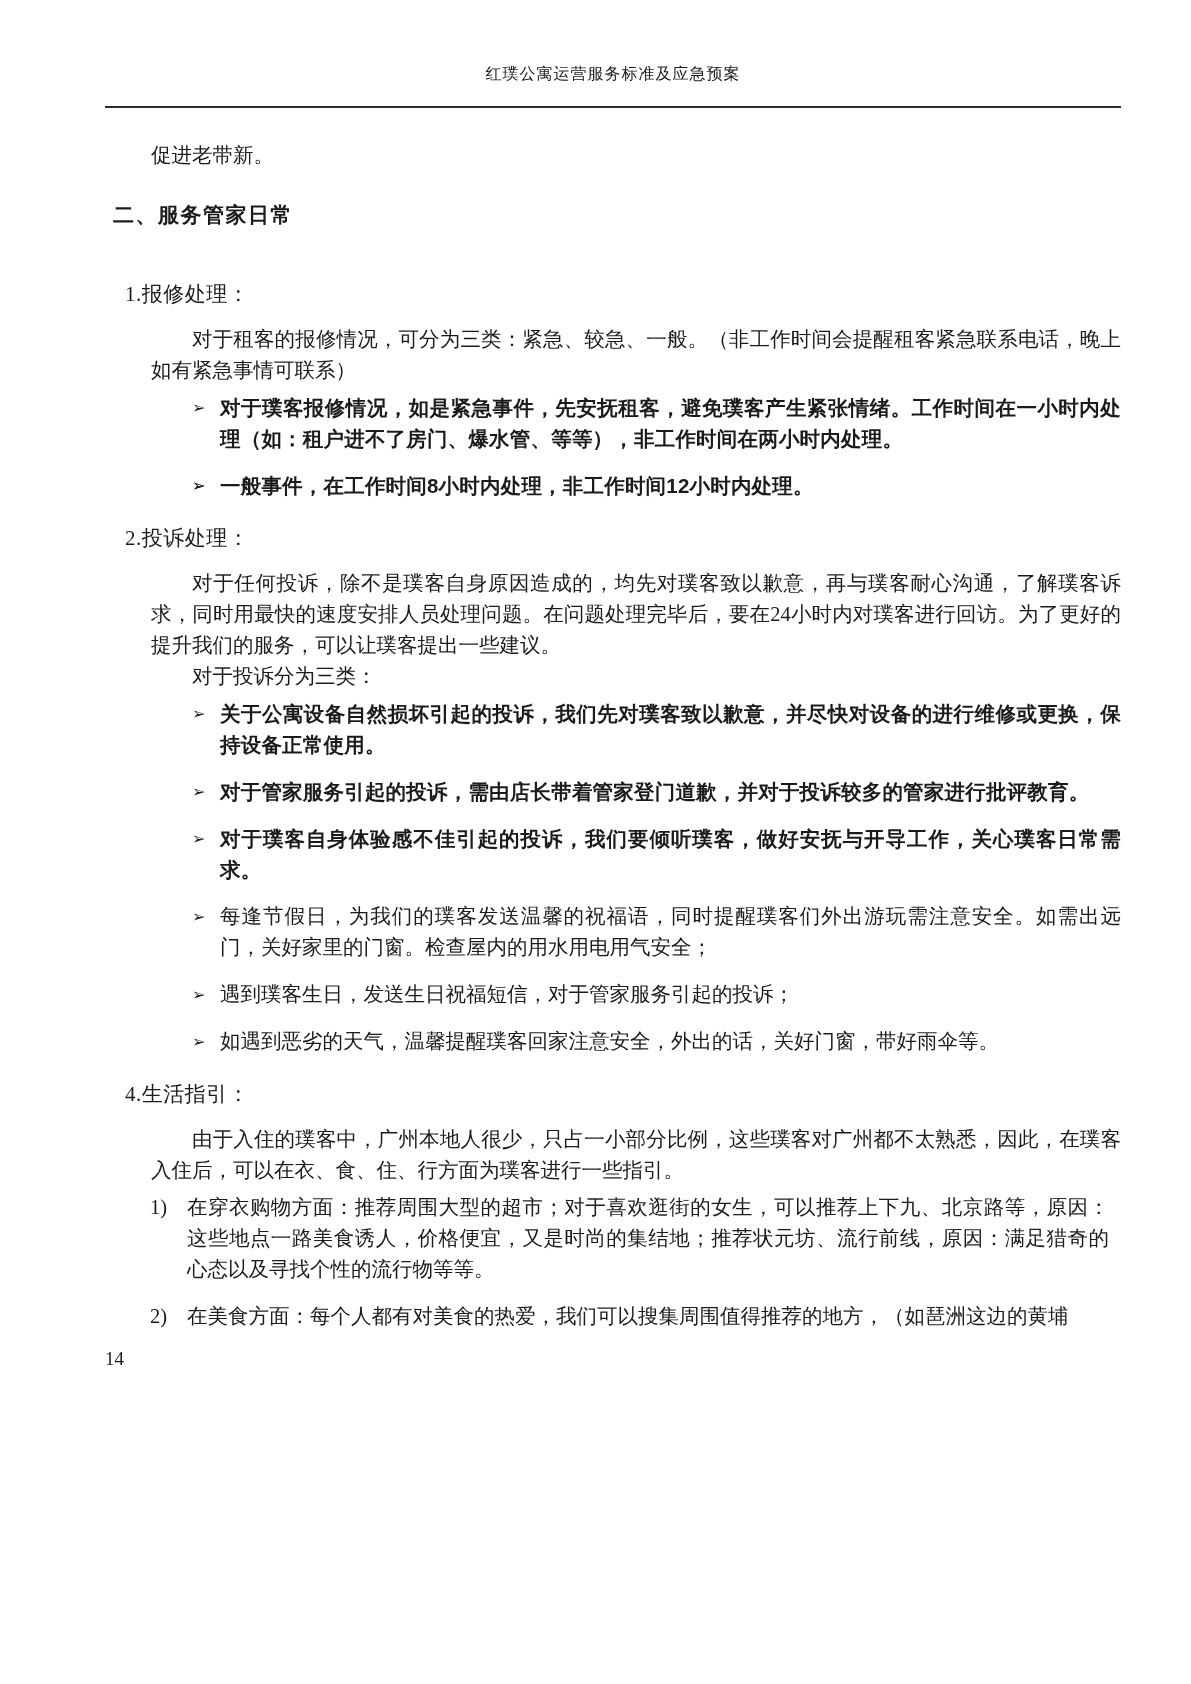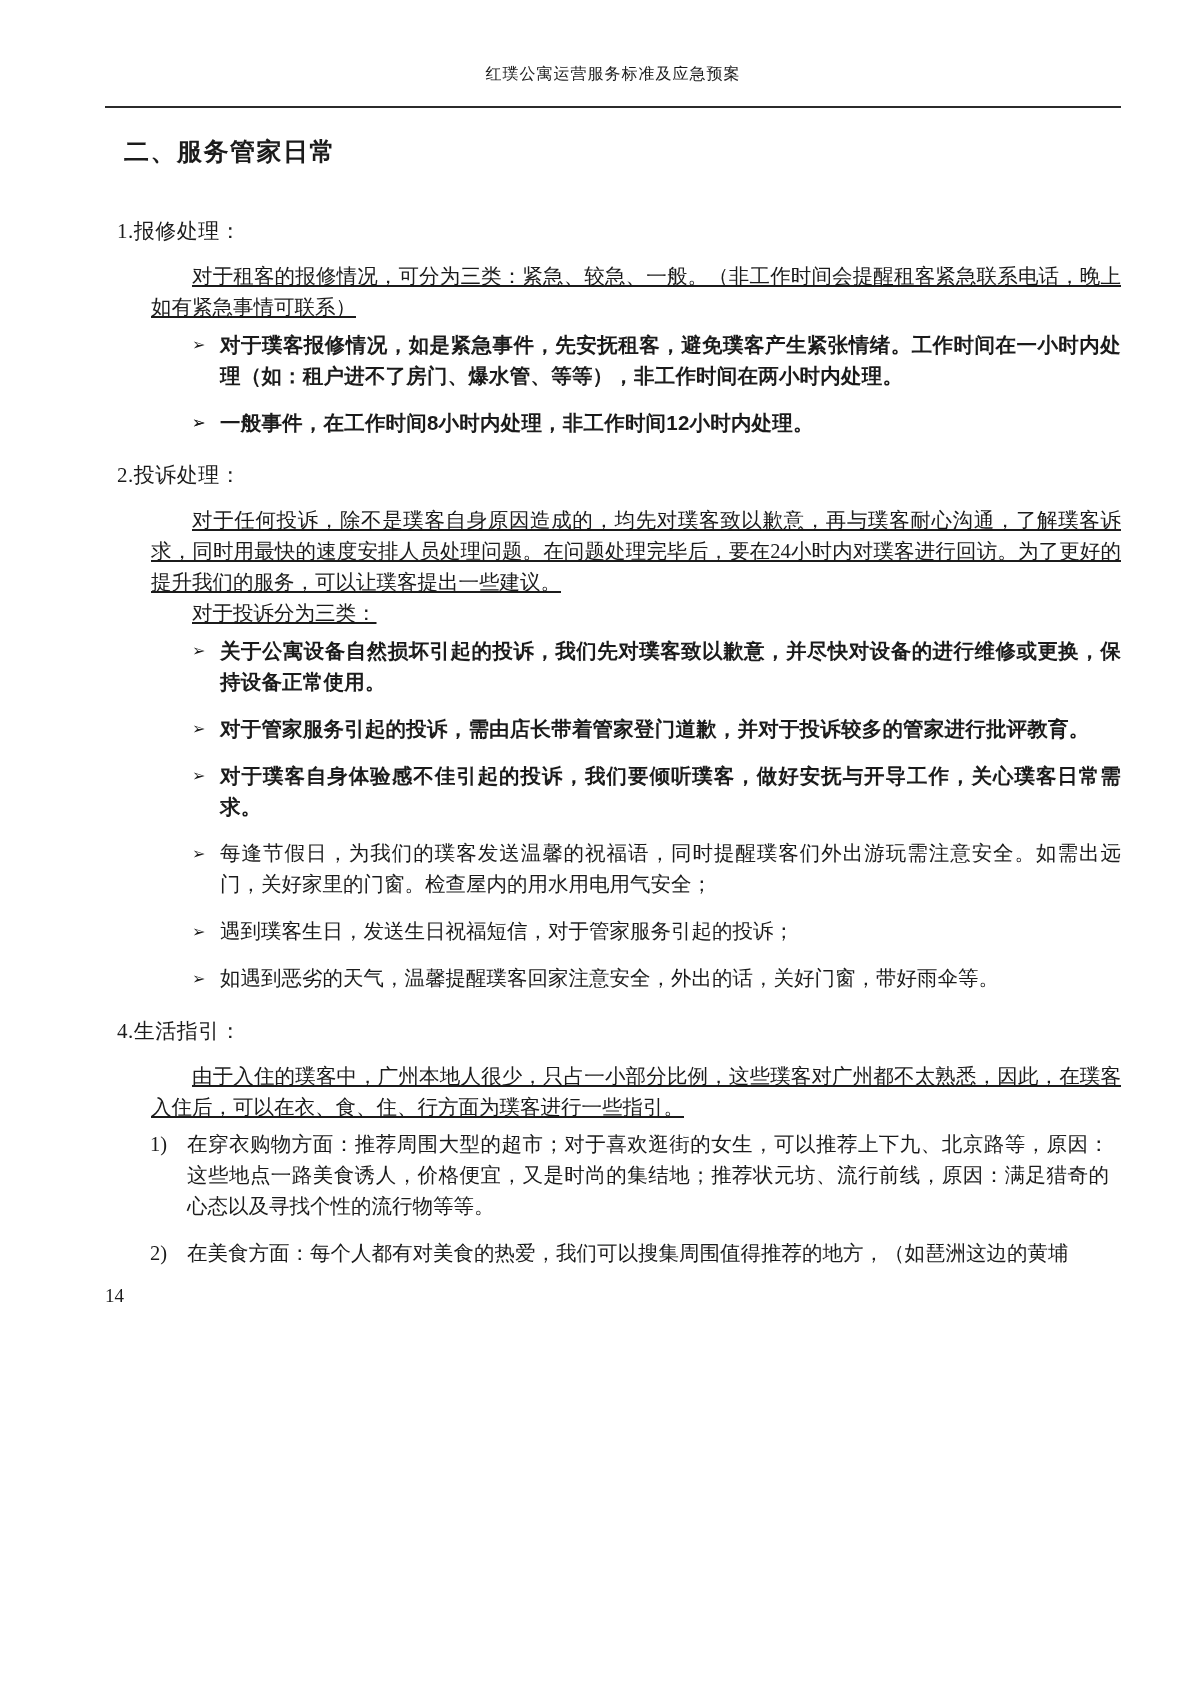--- a/index.html
+++ b/index.html
@@ -24,41 +24,41 @@
     border:none;
     border-top:2.5px solid #2b2b2b;
     margin:20px 0 0 0;
   }
   .carryover {
     margin:32px 0 0 46px;
     font-size:20.5px;
     line-height:31px;
   }
   h1.chapter {
-    font-size:25px;
+    font-size:21px;
     font-weight:700;
     letter-spacing:1.5px;
-    margin:27px 0 0 19px;
+    margin:27px 0 0 8px;
     line-height:34px;
   }
   h2.sec {
     font-size:21px;
     font-weight:400;
     line-height:31px;
-    margin:22px 0 0 12px;
+    margin:22px 0 0 20px;
     letter-spacing:0.5px;
   }
   h2.sec.first { margin-top:47px; }
   p.para {
     margin:14px 0 0 46px;
     font-size:20.5px;
     line-height:31px;
     text-align:justify;
   }
-  p.para.indent { text-indent:41px;text-decoration:underline; }
+  p.para.indent { text-indent:41px; }
   p.para.tight { margin-top:0; }
   .bullet {
     position:relative;
     margin:6px 0 16px 115px;
     font-size:20.5px;
     line-height:31px;
     text-align:justify;
   }
   .bullet .arrow {
     position:absolute;
@@ -93,20 +93,21 @@
 </head>
 <body>
 
 <div class="page">
 
   <div>
     <div class="header-title">红璞公寓运营服务标准及应急预案</div>
     <hr class="header-rule">
   </div>
 
+  <p class="carryover">促进老带新。</p>
 
   <h1 class="chapter">二、服务管家日常</h1>
 
   <h2 class="sec first">1.报修处理：</h2>
   <p class="para indent">对于租客的报修情况，可分为三类：紧急、较急、一般。（非工作时间会提醒租客紧急联系电话，晚上如有紧急事情可联系）</p>
   <div class="bullet hei">
     <span class="arrow">➢</span><span>对于璞客报修情况，如是紧急事件，先安抚租客，避免璞客产生紧张情绪。工作时间在一小时内处理（如：租户进不了房门、爆水管、等等），非工作时间在两小时内处理。</span>
   </div>
   <div class="bullet hei">
     <span class="arrow">➢</span>

